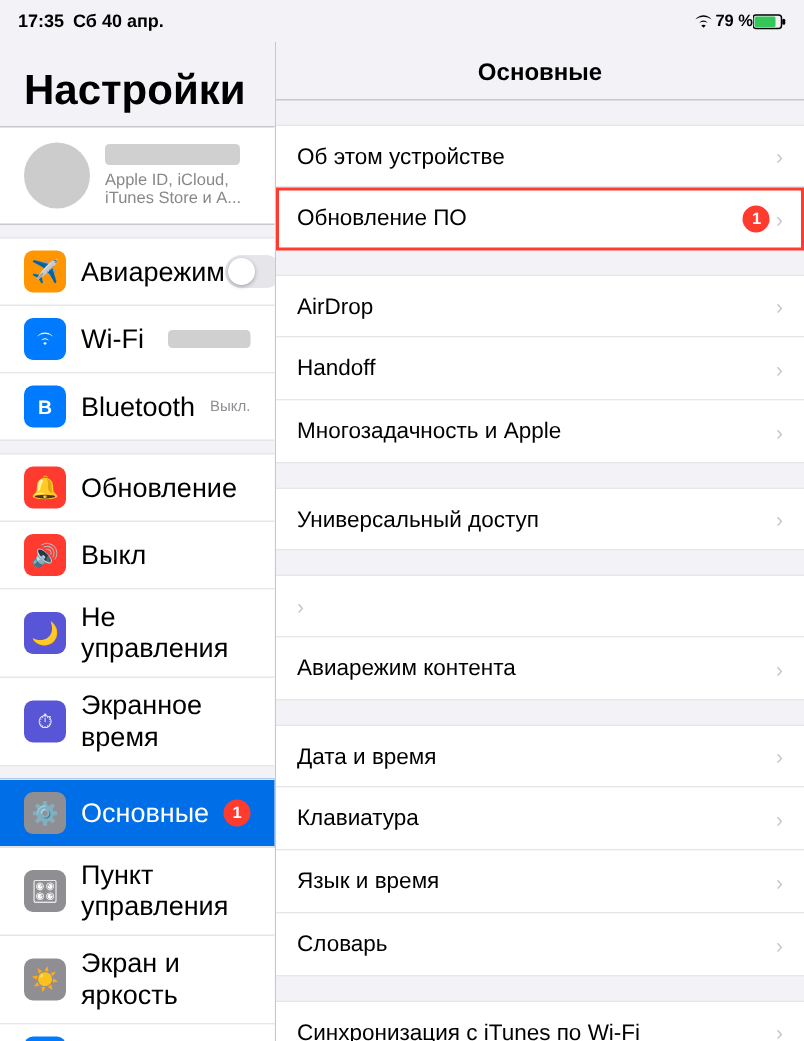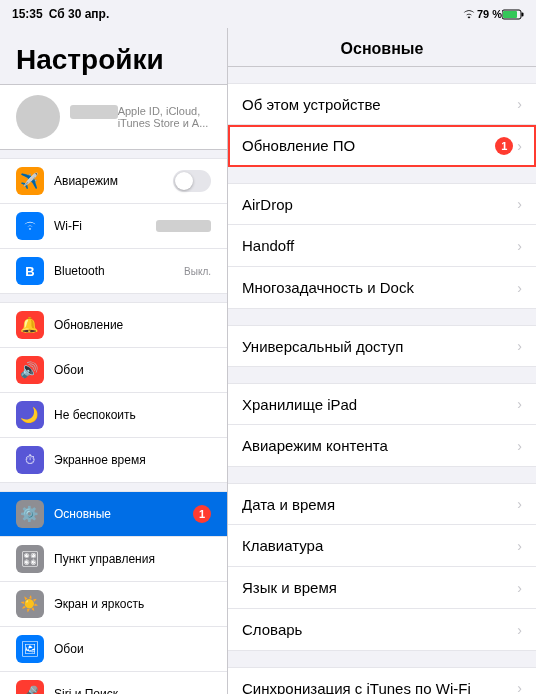--- a/index.html
+++ b/index.html
@@ -30,21 +30,21 @@
 
     
     .main-layout {
       display: flex;
       flex: 1;
       overflow: hidden;
     }
 
     
     .sidebar {
-      width: 228px;
+      width: 184px;
       background: #f2f2f7;
       display: flex;
       flex-direction: column;
       overflow-y: auto;
       border-right: 1px solid #c8c7cc;
     }
 
     .sidebar-title {
       font-size: 28px;
       font-weight: 700;
@@ -65,21 +65,21 @@
     }
     .avatar {
       width: 44px;
       height: 44px;
       border-radius: 50%;
       background: #ccc;
       flex-shrink: 0;
     }
     .profile-text {
       display: flex;
-      flex-direction: row;
+      flex-direction: column;
     }
     .profile-name {
       font-size: 14px;
       font-weight: 600;
       color: #000;
       background: #d0d0d0;
       border-radius: 3px;
       height: 14px;
       width: 90px;
       margin-bottom: 4px;
@@ -118,21 +118,21 @@
       border-radius: 6px;
       display: flex;
       align-items: center;
       justify-content: center;
       margin-right: 10px;
       flex-shrink: 0;
       font-size: 15px;
       color: #fff;
     }
     .item-label {
-      font-size: 12px;
+      font-size: 18px;
       color: #000;
       flex: 1;
     }
     .item-value {
       font-size: 10px;
       color: #8e8e93;
     }
     .toggle-off {
       width: 38px;
       height: 22px;
@@ -229,22 +229,22 @@
       justify-content: center;
       margin-right: 4px;
       flex-shrink: 0;
     }
   </style>
 </head>
 <body>
 
 <div class="status-bar">
   <div class="status-bar-left">
-    <span>15:35</span>
-    <span>Сб 30 апр.</span>
+    <span>17:35</span>
+    <span>Сб 40 апр.</span>
   </div>
   <div class="status-bar-right">
 
     <svg width="16" height="12" viewBox="0 0 16 12">
       <path d="M8 10.5 L9.5 9 A2.5 2.5 0 0 0 6.5 9 Z" fill="#000"></path>
       <path d="M5 7.5 L6.5 6 A4 4 0 0 1 9.5 6 L11 7.5 A5.5 5.5 0 0 0 5 7.5 Z" fill="#000"></path>
       <path d="M2.5 5 L4 3.5 A7.5 7.5 0 0 1 12 3.5 L13.5 5 A9.5 9.5 0 0 0 2.5 5 Z" fill="#000"></path>
     </svg>
 
     <span style="font-size:11px;">79 %</span>
@@ -293,25 +293,25 @@
       </div>
     </div>
 
     <div class="sidebar-group">
       <div class="sidebar-item">
         <div class="icon-box" style="background:#ff3b30;">🔔</div>
         <span class="item-label">Обновление</span>
       </div>
       <div class="sidebar-item">
         <div class="icon-box" style="background:#ff3b30;">🔊</div>
-        <span class="item-label">Обои</span>
+        <span class="item-label">Выкл</span>
       </div>
       <div class="sidebar-item">
         <div class="icon-box" style="background:#5856d6;">🌙</div>
-        <span class="item-label">Не беспокоить</span>
+        <span class="item-label">Не управления</span>
       </div>
       <div class="sidebar-item">
         <div class="icon-box" style="background:#5856d6;font-size:13px;">⏱</div>
         <span class="item-label">Экранное время</span>
       </div>
     </div>
 
     <div class="sidebar-group">
       <div class="sidebar-item active">
         <div class="icon-box" style="background:#8e8e93;">⚙️</div>
@@ -356,35 +356,34 @@
     <div class="right-group">
       <div class="right-item">
         <span class="right-item-label">AirDrop</span>
         <span class="chevron">›</span>
       </div>
       <div class="right-item">
         <span class="right-item-label">Handoff</span>
         <span class="chevron">›</span>
       </div>
       <div class="right-item">
-        <span class="right-item-label">Многозадачность и Dock</span>
+        <span class="right-item-label">Многозадачность и Apple</span>
         <span class="chevron">›</span>
       </div>
     </div>
 
     <div class="right-group">
       <div class="right-item">
         <span class="right-item-label">Универсальный доступ</span>
         <span class="chevron">›</span>
       </div>
     </div>
 
     <div class="right-group">
       <div class="right-item">
-        <span class="right-item-label">Хранилище iPad</span>
         <span class="chevron">›</span>
       </div>
       <div class="right-item">
         <span class="right-item-label">Авиарежим контента</span>
         <span class="chevron">›</span>
       </div>
     </div>
 
     <div class="right-group">
       <div class="right-item">

